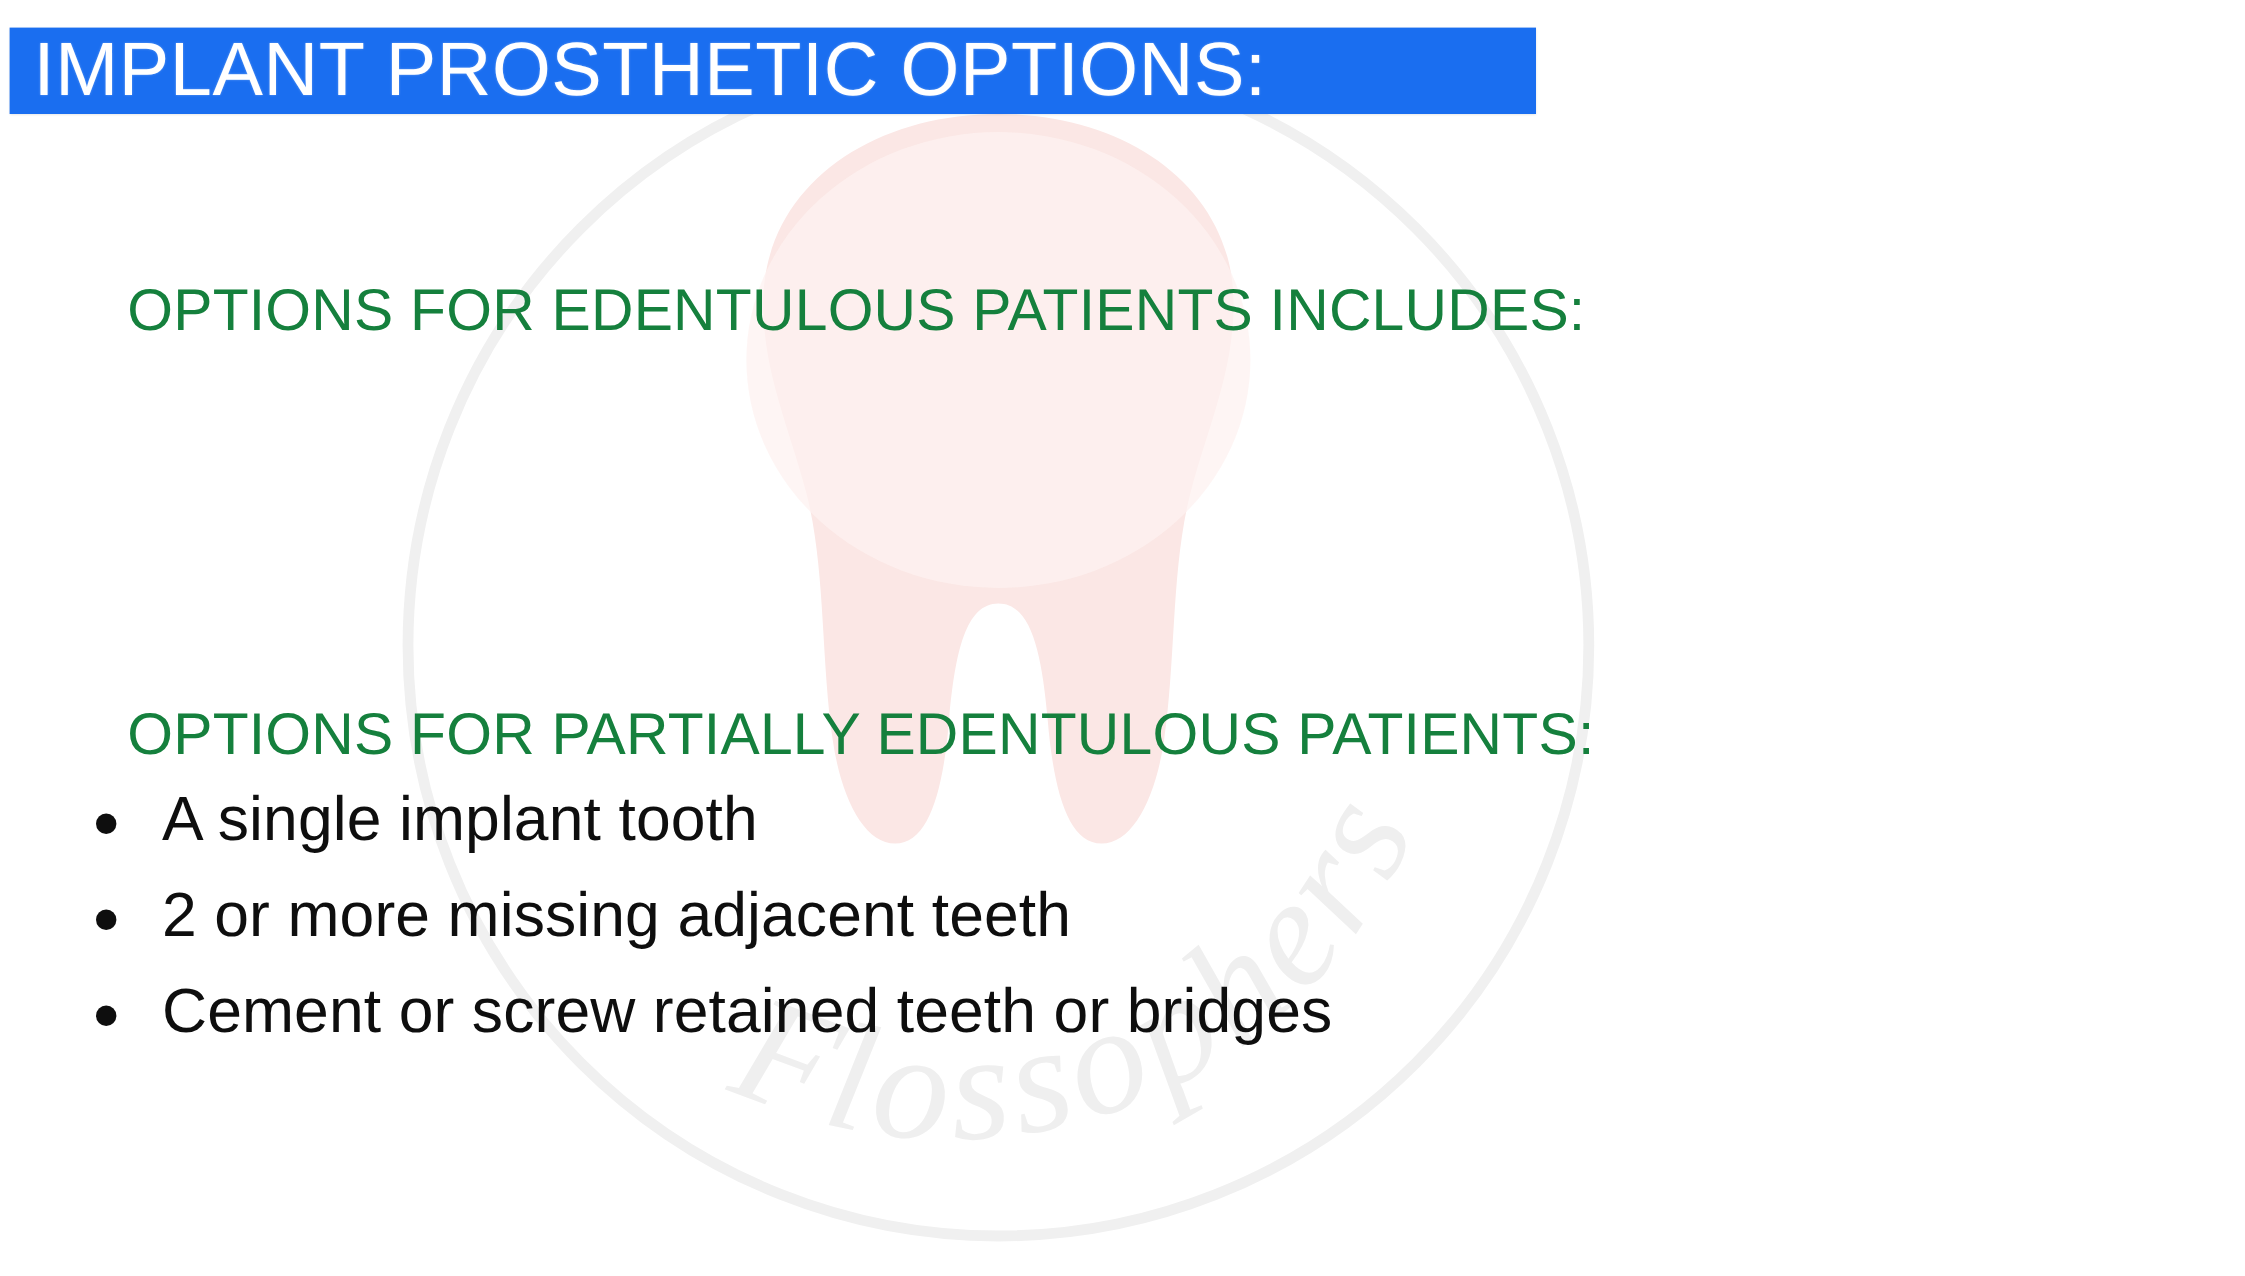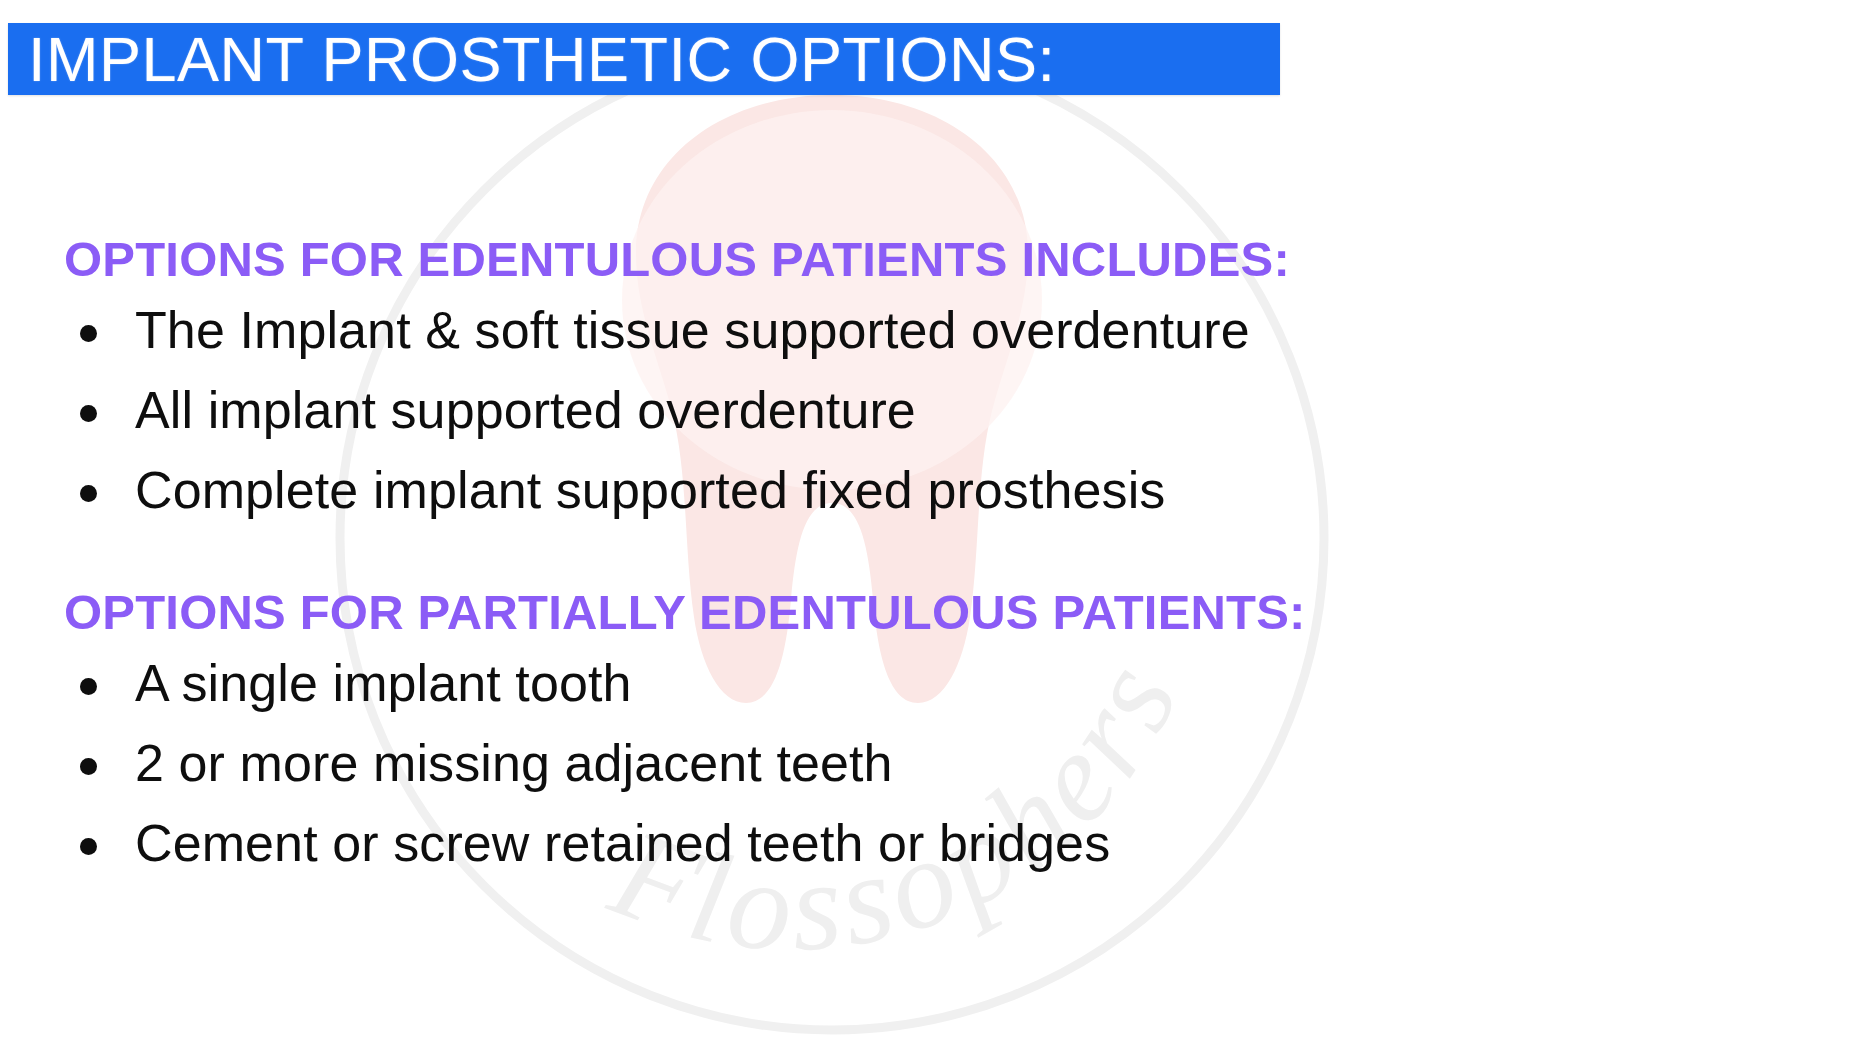--- a/index.html
+++ b/index.html
@@ -64,24 +64,24 @@
     height: 1063px;
     z-index: 3;
   }
 
   .section { position: absolute; left: 0; width: 1871px; }
   #section-edentulous { top: 228px; }
   #section-partial    { top: 581px; }
 
   .section-heading {
     margin: 0;
-    padding: 0 0 0 64px;
+    padding: 0 0 0 106px;
     font-size: 49px;
-    font-weight: 700;
-    color: #8b5cf6;
+    font-weight: 400;
+    color: #15803d;
     letter-spacing: 0.2px;
     line-height: 62px;
     white-space: nowrap;
   }
 
   .bullet-list {
     list-style: none;
     margin: 0;
     padding: 0;
   }
@@ -144,34 +144,20 @@
   </div>
 
   <div class="title-banner">
     <span class="title-text">IMPLANT PROSTHETIC OPTIONS:</span>
   </div>
 
   <div class="content">
 
     <section class="section" id="section-edentulous">
       <h2 class="section-heading">OPTIONS FOR EDENTULOUS PATIENTS INCLUDES:</h2>
-      <ul class="bullet-list">
-        <li class="bullet-item">
-          <span class="bullet-dot"></span>
-          <span class="bullet-label">The Implant &amp; soft tissue supported overdenture</span>
-        </li>
-        <li class="bullet-item">
-          <span class="bullet-dot"></span>
-          <span class="bullet-label">All implant supported overdenture</span>
-        </li>
-        <li class="bullet-item">
-          <span class="bullet-dot"></span>
-          <span class="bullet-label">Complete implant supported fixed prosthesis</span>
-        </li>
-      </ul>
     </section>
 
     <section class="section" id="section-partial">
       <h2 class="section-heading">OPTIONS FOR PARTIALLY EDENTULOUS PATIENTS:</h2>
       <ul class="bullet-list">
         <li class="bullet-item">
           <span class="bullet-dot"></span>
           <span class="bullet-label">A single implant tooth</span>
         </li>
         <li class="bullet-item">

